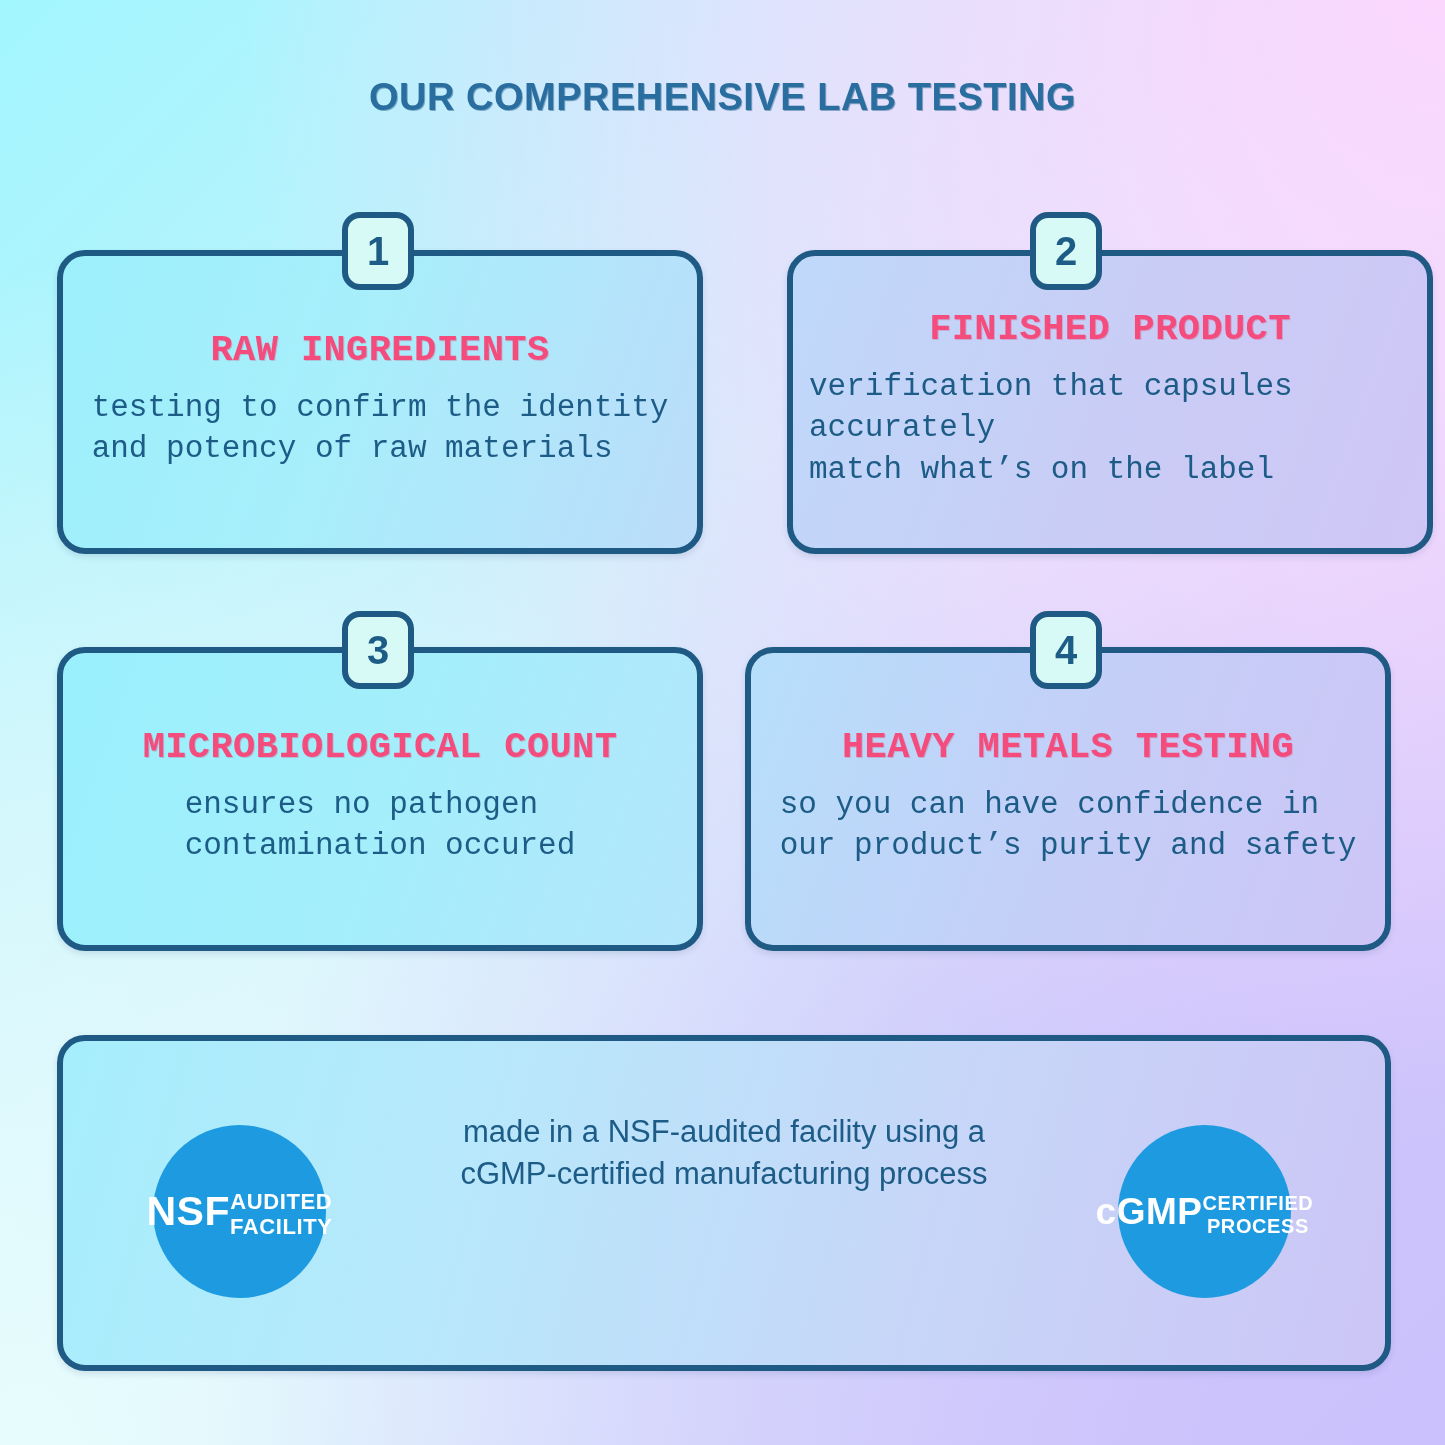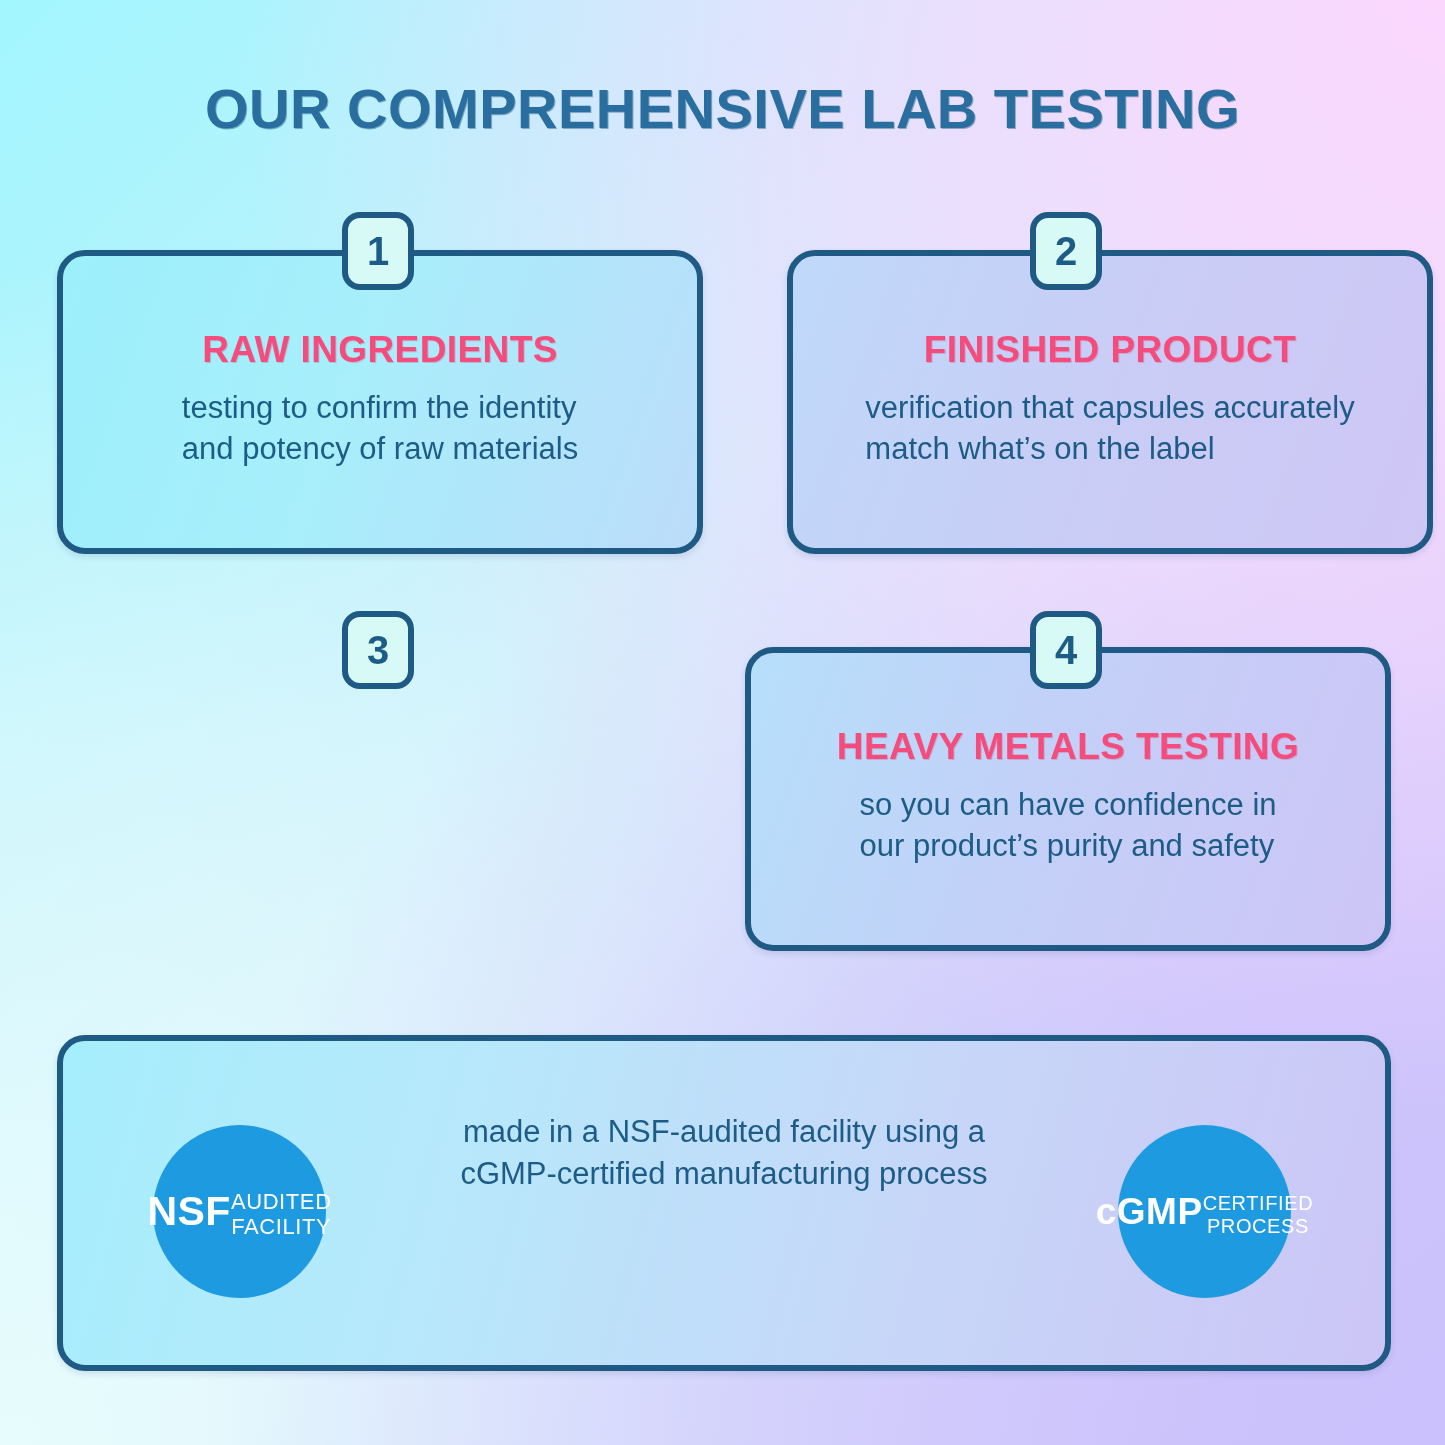--- a/index.html
+++ b/index.html
@@ -18,21 +18,21 @@
       radial-gradient(ellipse 120% 115% at 100% 100%, rgba(203,193,252,0.97) 0%, rgba(203,193,252,0.58) 40%, rgba(203,193,252,0) 72%),
       radial-gradient(ellipse 120% 110% at 0% 100%,   rgba(231,253,253,0.95) 0%, rgba(231,253,253,0.5)  42%, rgba(231,253,253,0) 74%),
       linear-gradient(135deg,#a2f6fe 0%, #bdf2fb 28%, #dcebfb 55%, #d8d2fb 80%, #cbc1fc 100%);
     overflow:hidden;
   }
 
   
   #title{
     position:absolute;top:76px;left:0;width:1445px;
     text-align:center;
-    font-size:56px;font-weight:bold;
+    font-size:38px;font-weight:bold;
     letter-spacing:0.5px;
     color:#2a6ea0;
     text-shadow:1px 1px 0 rgba(30,90,132,0.45);
     white-space:nowrap;
   }
 
   
   .card{
     position:absolute;
     border:6px solid #1e5a84;
@@ -48,20 +48,21 @@
           background:linear-gradient(110deg,#9af0fd 0%,#a4eefb 50%,#b4e6fb 100%);}
   #card-4{left:745px; top:647px; width:646px; height:304px;
           background:linear-gradient(110deg,#b6dffb 0%,#c4cff7 50%,#cdc5f6 100%);}
 
   .card-inner{
     position:absolute;left:0;right:0;top:0;bottom:0;
     display:flex;flex-direction:column;
     align-items:center;justify-content:center;
     padding:0 16px 6px;
     box-sizing:border-box;
+    font-family:Liberation Mono, monospace;
   }
   .card-title{
     font-size:37px;font-weight:bold;
     color:#f54c7e;
     letter-spacing:0.4px;
     text-shadow:1px 1px 0 rgba(210,50,100,0.25);
     white-space:nowrap;
     margin-bottom:16px;
   }
   .card-body{
@@ -102,21 +103,21 @@
     width:173px;height:173px;border-radius:50%;
     background:#1e9be0;
     display:flex;flex-direction:row;
     align-items:center;justify-content:center;
     color:#ffffff;text-align:center;
   }
   #seal-nsf{left:90px;}
   #seal-cgmp{right:94px;}
   .seal-main{font-size:41px;font-weight:bold;letter-spacing:0.5px;line-height:1;}
   #seal-cgmp .seal-main{font-size:37px;}
-  .seal-sub{font-size:22px;font-weight:normal;letter-spacing:0.6px;line-height:1.13;margin-top:7px;}
+  .seal-sub{font-size:22px;font-weight:bold;letter-spacing:0.6px;line-height:1.13;margin-top:7px;}
   #seal-cgmp .seal-sub{font-size:20px;}
 
   #panel-center{
     position:absolute;left:300px;right:300px;top:46px;
     text-align:center;
   }
   #panel-heading{
     font-size:45px;font-weight:bold;color:#2b7fef;
     line-height:1.24;letter-spacing:0.3px;
     text-shadow:1px 1px 0 rgba(35,110,215,0.3);
@@ -146,20 +147,27 @@
 
   <div class="card" id="card-2">
     <div class="card-inner">
       <div class="card-title">FINISHED PRODUCT</div>
       <div class="card-body">verification that capsules accurately
 match what’s on the label</div>
     </div>
   </div>
   <div class="badge" id="badge-2">2</div>
 
+  <div class="card" id="card-3">
+    <div class="card-inner">
+      <div class="card-title">MICROBIOLOGICAL COUNT</div>
+      <div class="card-body">ensures no pathogen
+contamination occured</div>
+    </div>
+  </div>
   <div class="badge" id="badge-3">3</div>
 
   <div class="card" id="card-4">
     <div class="card-inner">
       <div class="card-title">HEAVY METALS TESTING</div>
       <div class="card-body">so you can have confidence in
 our product’s purity and safety</div>
     </div>
   </div>
   <div class="badge" id="badge-4">4</div>

